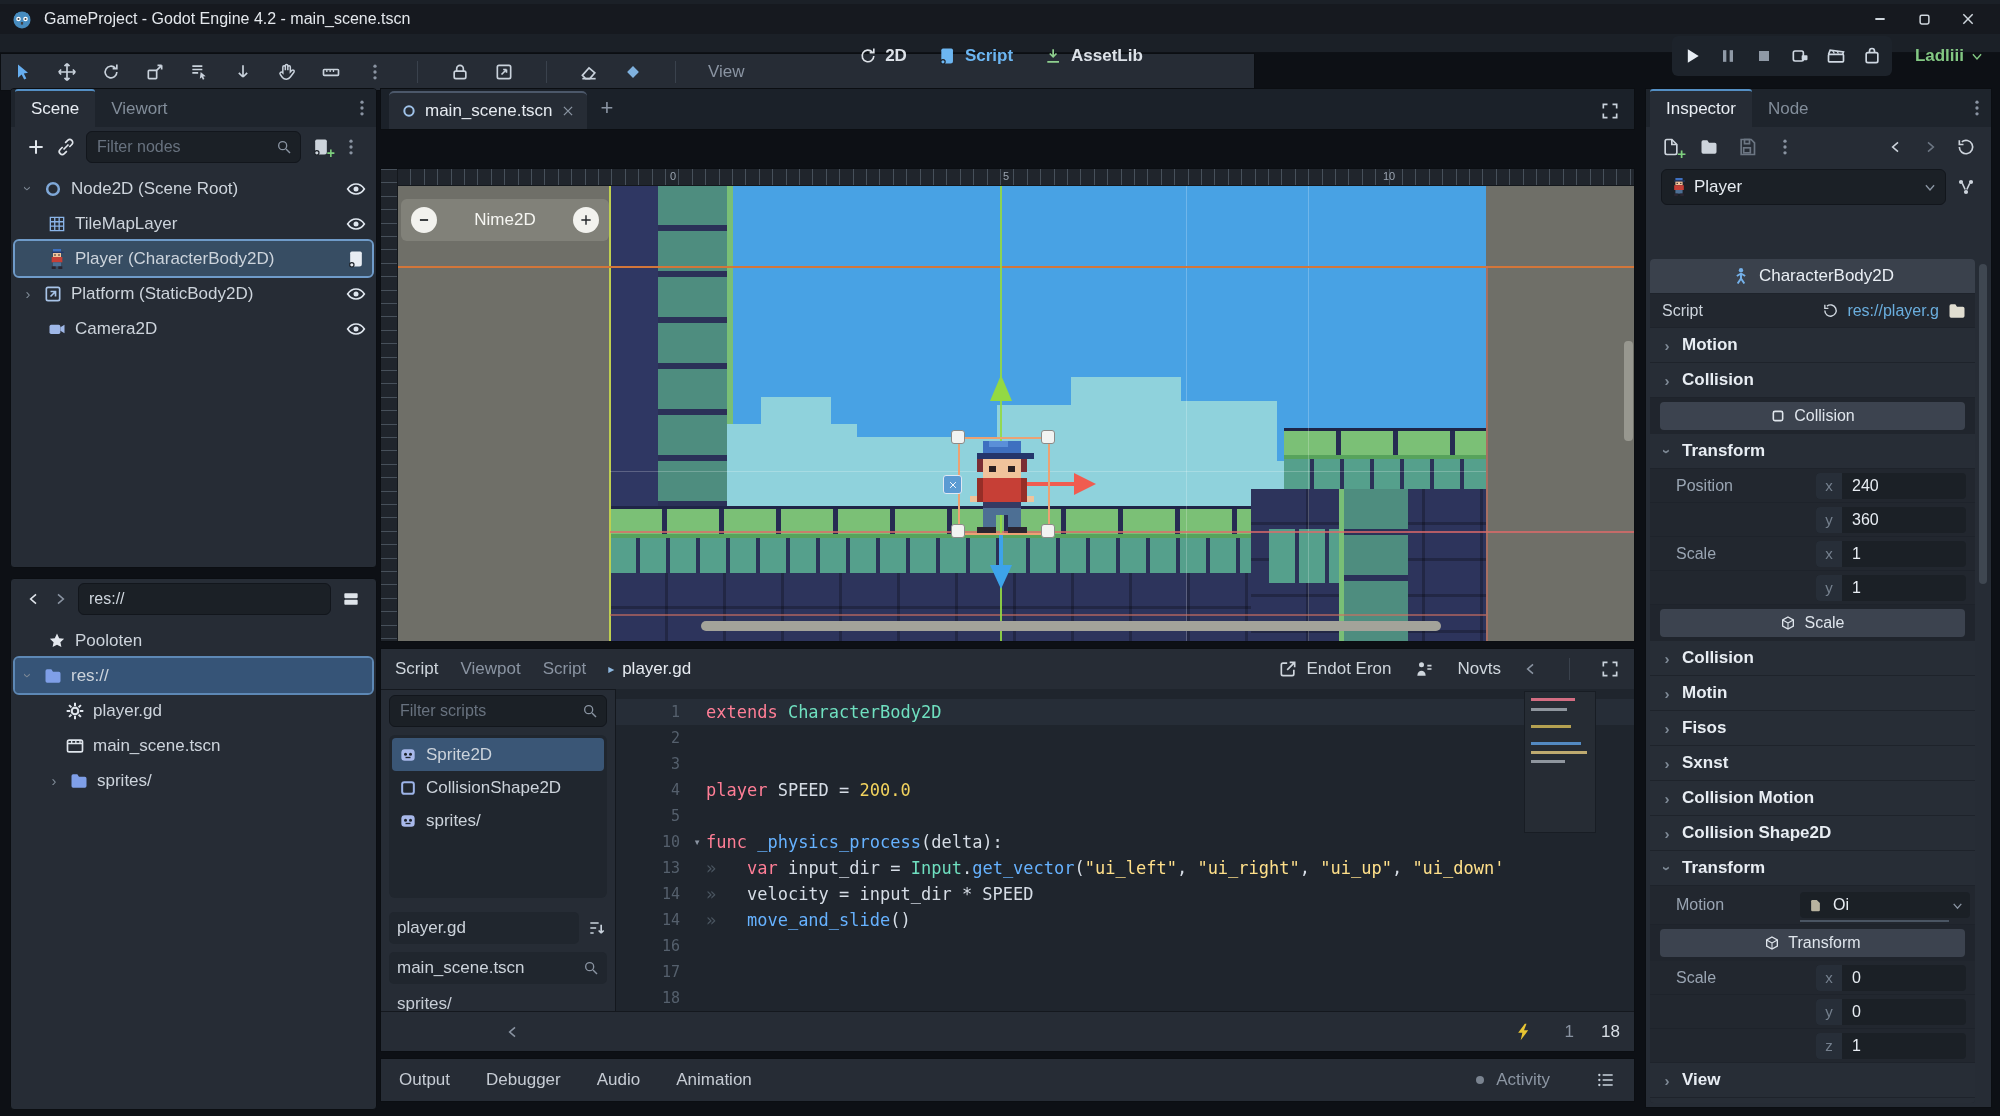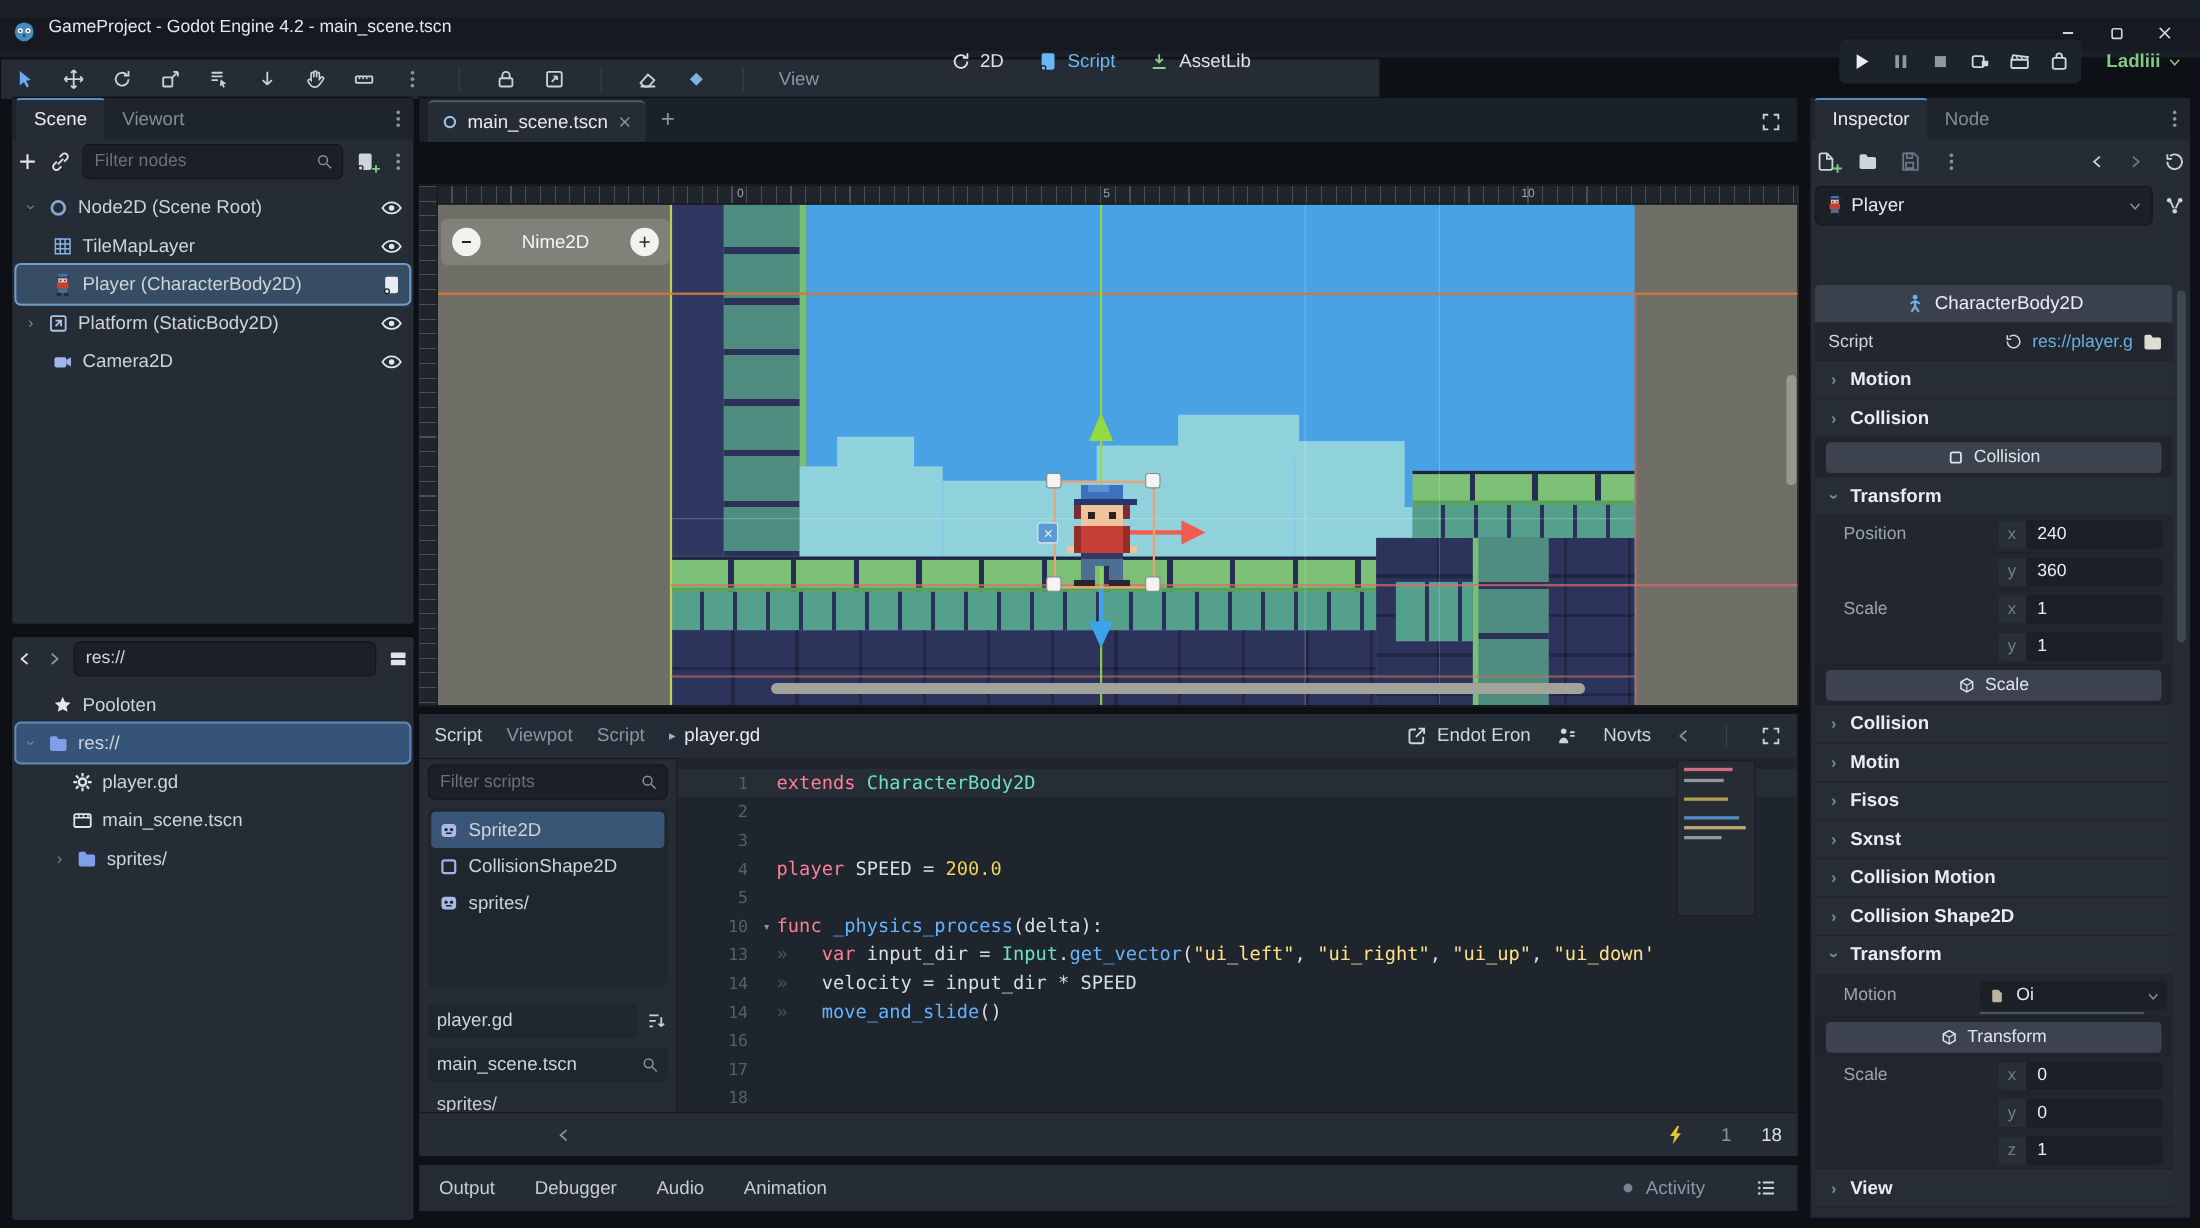--- a/index.html
+++ b/index.html
@@ -7,38 +7,38 @@
        font-family:"Liberation Sans",sans-serif;color:#dfe4ea;overflow:hidden;font-size:17px;}
   .abs{position:absolute}
   .row{display:flex;align-items:center}
   .ic{width:20px;height:20px;flex:none;display:block}
   .grow{flex:1}
   .panel{position:absolute;background:#262c35;border:1px solid #0b0e12;border-radius:4px;overflow:hidden}
   .dim{color:#8a94a2}
   .sep-v{width:1px;height:22px;background:#3a424d;margin:0 8px}
 
   
-  #titlebar{left:0;top:16px;width:2000px;height:30px;background:#16191f;display:flex;padding:0 10px;box-sizing:border-box}
+  #titlebar{left:0;top:4px;width:2000px;height:30px;background:#16191f;display:flex;align-items:center;padding:0 10px;box-sizing:border-box}
   #titlebar .t{font-size:16px;color:#e4e8ed;margin-left:10px}
   .winbtn{width:44px;height:28px;display:flex;align-items:center;justify-content:center;color:#cfd6dd}
 
   
   #menubar{left:0;top:30px;width:2000px;height:52px;background:#1b2027;border-bottom:1px solid #0e1116;display:flex;align-items:center}
   .menu-item{padding:0 15px;color:#d6dbe2;height:100%;display:flex;align-items:center}
   #switcher{position:absolute;left:50%;top:30px;transform:translateX(-50%);height:52px;display:flex;gap:30px;align-items:center}
-  .sw{display:flex;gap:8px;align-items:flex-start;color:#dde2e8;font-weight:normal}
+  .sw{display:flex;gap:8px;align-items:flex-start;color:#dde2e8;font-weight:bold}
   .sw.active{color:#6cb6f2}
   #playbar{position:absolute;right:108px;top:36px;height:40px;background:#1d232b;border-radius:6px;display:flex;align-items:center;padding:0 10px;gap:16px}
   #profile{position:absolute;right:16px;top:36px;height:40px;display:flex;align-items:center;gap:6px;color:#83c883;font-weight:bold}
 
   
   .tabsbar{display:flex;align-items:center;height:38px;background:#1e242c;padding:0 4px}
   .tab{padding:0 16px;height:100%;display:flex;align-items:center;color:#828d9a;border-top:2px solid transparent;box-sizing:border-box}
   .tab.active{background:#262c35;color:#e8edf3;border-top:2px solid #548fc4;border-radius:3px 3px 0 0}
-  .toolrow{display:flex;align-items:center;gap:10px;padding:6px 4px;height:40px;box-sizing:border-box}
+  .toolrow{display:flex;align-items:center;gap:10px;padding:6px 15px;height:40px;box-sizing:border-box}
   .input{background:#1b2026;border:1px solid #12161c;border-radius:6px;height:30px;display:flex;align-items:center;padding:0 8px;gap:6px}
   .input input{background:transparent;border:0;outline:0;color:#cfd6de;font-size:16px;width:100%;font-family:"Liberation Sans",sans-serif}
   .input input::placeholder{color:#68727f}
   .tree{padding:4px 4px}
   .trow{display:flex;align-items:center;gap:8px;height:35px;padding:0 6px;border-radius:4px;color:#cdd4dc}
   .trow .lbl{white-space:nowrap}
   .trow.sel{background:#374d63;outline:2px solid #6f9bc9}
   .chev{color:#7f8a96;font-size:15px;width:14px;display:inline-block;text-align:center;flex:none}
   .chev.down{transform:rotate(90deg)}
   .indent1{width:18px;flex:none}.indent2{width:36px;flex:none}

